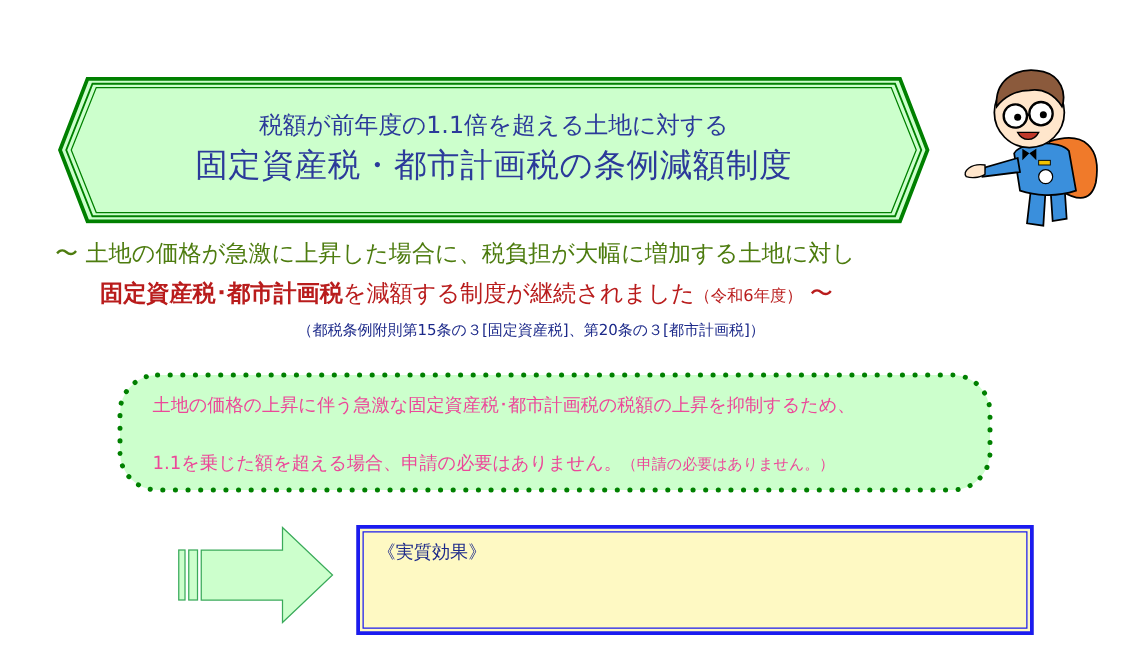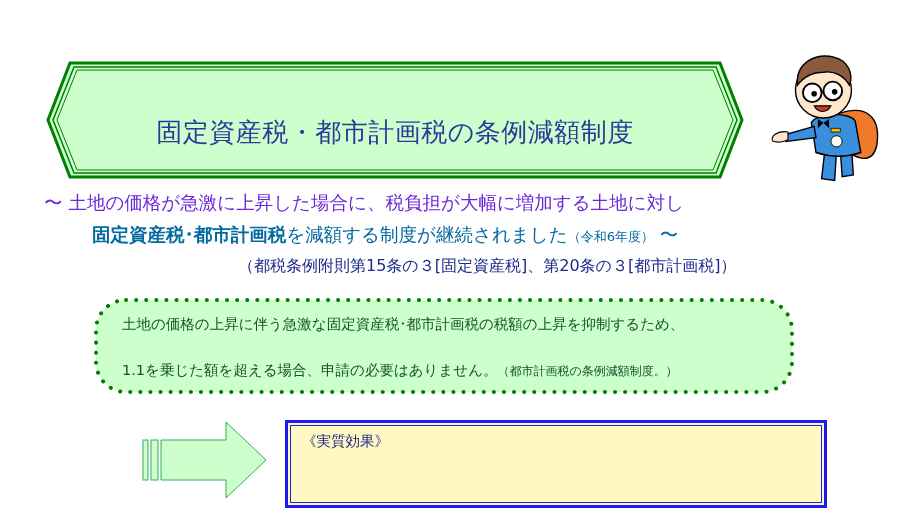--- a/index.html
+++ b/index.html
@@ -17,36 +17,36 @@
     color: #2b3a9a; white-space: nowrap;
   }
   .banner-line1 { top: 26px; font-size: 19px; letter-spacing: 0px; }
   .banner-line2 { top: 54px; font-size: 26px; letter-spacing: 0.5px; font-family: Liberation Mono, monospace; }
 
   
   #mascot { left: 760px; top: 48px; width: 140px; height: 140px; }
 
   
   .sub1 {
-    left: 44px; top: 190px; font-size: 18.5px; color: #6d28d9; white-space: nowrap;
+    left: 44px; top: 190px; font-size: 18.5px; color: #4d7c0f; white-space: nowrap;
   }
   .sub2 {
-    left: 92px; top: 222px; font-size: 18.5px; color: #0369a1; white-space: nowrap;
+    left: 80px; top: 222px; font-size: 18.5px; color: #b91c1c; white-space: nowrap;
   }
   .sub2 .bold { font-weight: bold; }
   .sub2 .small { font-size: 13px; }
   .sub3 {
-    left: 238px; top: 256px; font-size: 16px; color: #1d2a8a; white-space: nowrap;
+    left: 238px; top: 256px; font-size: 12px; color: #1d2a8a; white-space: nowrap;
   }
 
   
   #dotted-box { left: 92px; top: 296px; width: 704px; height: 100px; }
   #dotted-box svg { position: absolute; left: 0; top: 0; }
   .dotted-text {
-    position: absolute; left: 30px; font-size: 14.5px; color: #14532d; white-space: nowrap;
+    position: absolute; left: 30px; font-size: 14.5px; color: #ec4899; white-space: nowrap;
   }
   .dotted-text .small { font-size: 12px; }
   .dl1 { top: 19px; }
   .dl2 { top: 42px; }
   .dl3 { top: 65px; }
 
   
   #arrow { left: 140px; top: 420px; width: 130px; height: 80px; }
 
   
@@ -63,20 +63,21 @@
 </style>
 </head>
 <body>
 
 <div id="banner" class="abs">
   <svg width="698" height="118" viewBox="0 0 698 118">
     <polygon points="24,2 674,2 696,59 674,116 24,116 2,59" fill="#ccffcc" stroke="#008000" stroke-width="3"></polygon>
     <polygon points="28,6 670,6 691,59 670,112 28,112 7,59" fill="none" stroke="#008000" stroke-width="1.5"></polygon>
     <polygon points="31,9 667,9 687,59 667,109 31,109 11,59" fill="none" stroke="#008000" stroke-width="1"></polygon>
   </svg>
+  <div class="banner-text banner-line1">税額が前年度の1.1倍を超える土地に対する</div>
   <div class="banner-text banner-line2">固定資産税・都市計画税の条例減額制度</div>
 </div>
 
 <div id="mascot" class="abs">
   <svg width="140" height="140" viewBox="0 0 150 150">
 
     <path d="M85,70 C115,60 130,75 125,105 C120,125 105,118 95,112 Z" fill="#f07a2a" stroke="#000" stroke-width="1.5"></path>
 
     <path d="M70,105 L66,140 L80,142 L82,110 Z" fill="#3a8fdc" stroke="#000" stroke-width="1.5"></path>
     <path d="M86,108 L88,138 L100,136 L98,106 Z" fill="#3a8fdc" stroke="#000" stroke-width="1.5"></path>
@@ -109,21 +110,21 @@
   <span class="bold">固定資産税･都市計画税</span><span>を減額する制度が継続されました</span><span class="small">（令和6年度）</span><span> 〜</span>
 </div>
 <div class="abs sub3">（都税条例附則第15条の３[固定資産税]、第20条の３[都市計画税]）</div>
 
 <div id="dotted-box" class="abs">
   <svg width="704" height="100" viewBox="0 0 704 100">
     <rect x="4" y="4" width="696" height="92" rx="30" ry="30" fill="#ccffcc" stroke="#008000" stroke-width="4" stroke-linecap="round" stroke-dasharray="0.1 10"></rect>
   </svg>
   <div class="dotted-text dl1">土地の価格の上昇に伴う急激な固定資産税･都市計画税の税額の上昇を抑制するため、</div>
   <div class="dotted-text dl3">
-    <span>1.1を乗じた額を超える場合、申請の必要はありません。</span><span class="small">（都市計画税の条例減額制度。）</span>
+    <span>1.1を乗じた額を超える場合、申請の必要はありません。</span><span class="small">（申請の必要はありません。）</span>
   </div>
 </div>
 
 <div id="arrow" class="abs">
   <svg width="130" height="80" viewBox="0 0 130 80">
     <rect x="3" y="20" width="5" height="40" fill="#ccffcc" stroke="#3aaa5a" stroke-width="1"></rect>
     <rect x="11" y="20" width="7" height="40" fill="#ccffcc" stroke="#3aaa5a" stroke-width="1"></rect>
     <polygon points="21,20 86,20 86,2 126,40 86,78 86,60 21,60" fill="#ccffcc" stroke="#3aaa5a" stroke-width="1"></polygon>
   </svg>
 </div>

